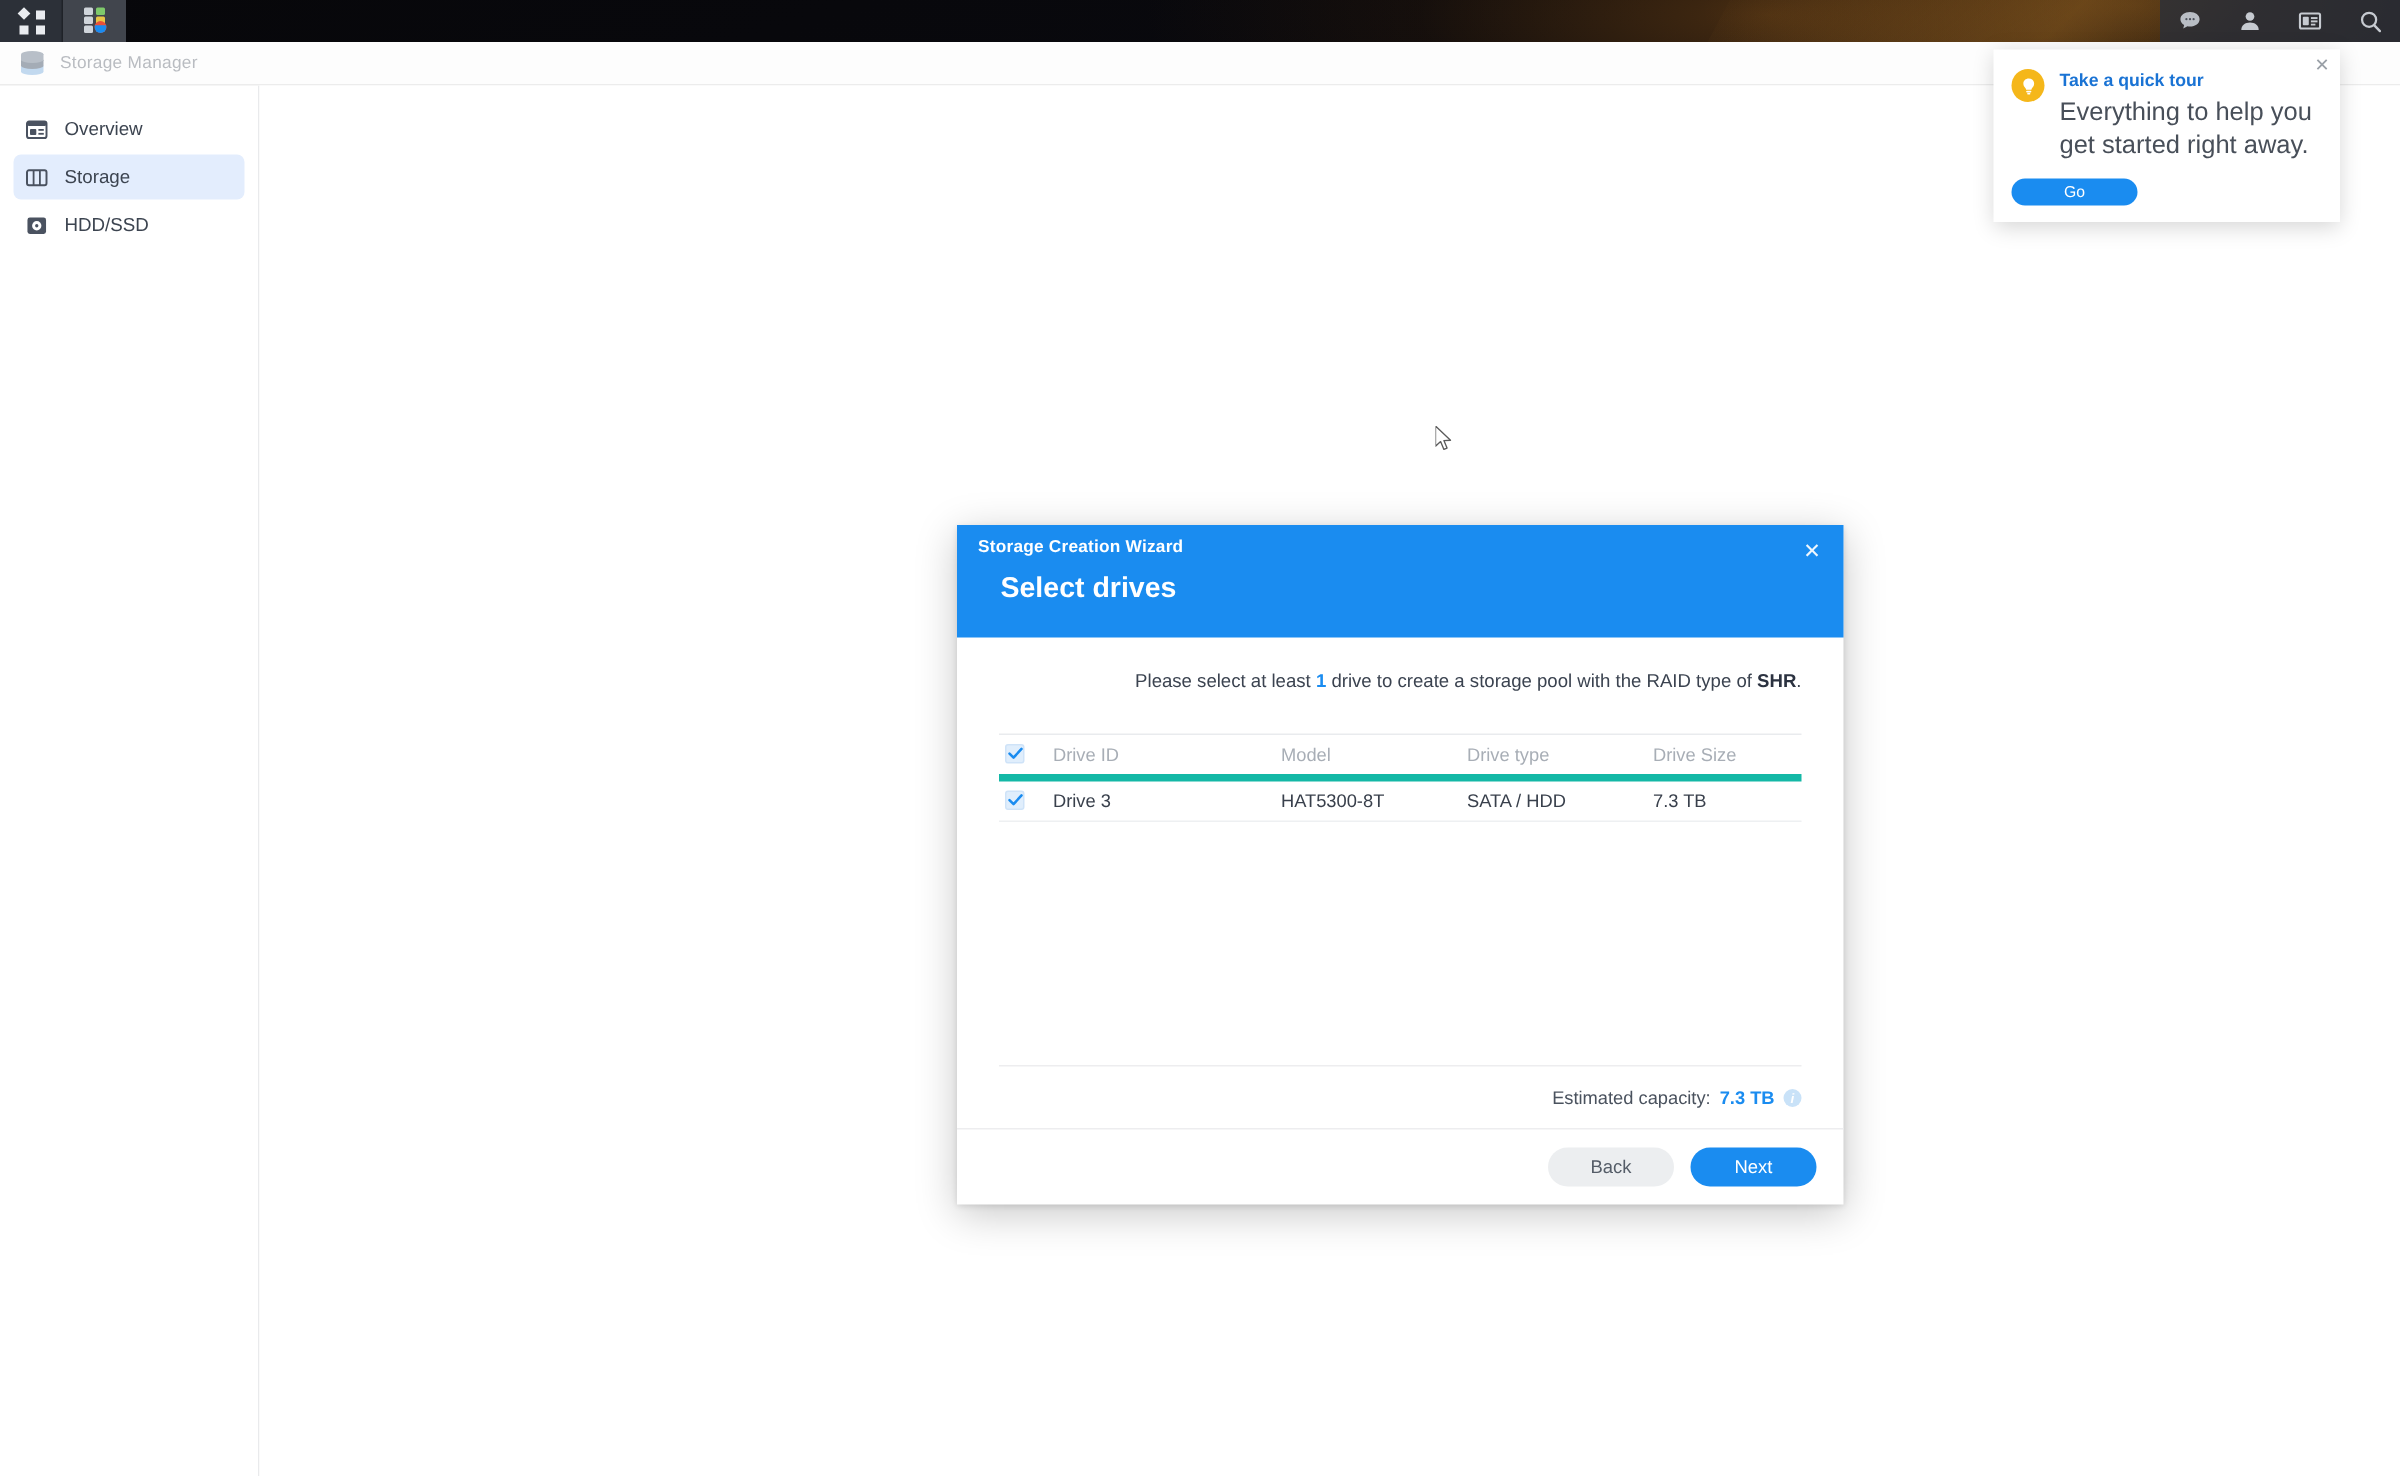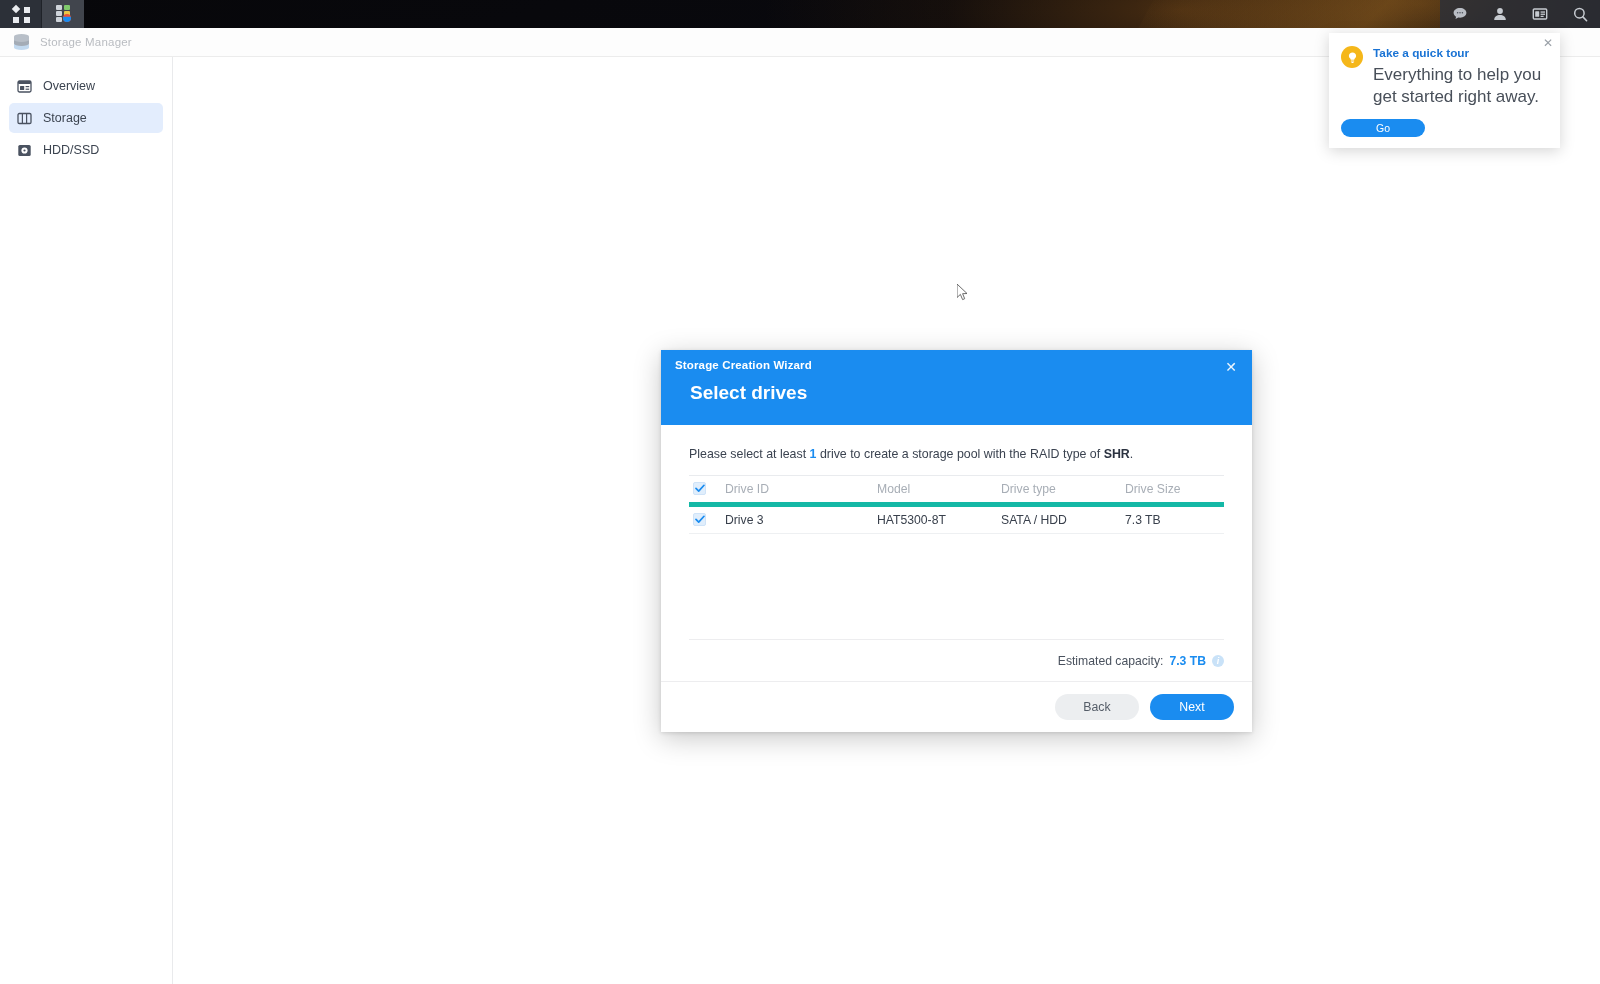--- a/index.html
+++ b/index.html
@@ -148,24 +148,24 @@
     left: 735px;
     top: 515px;
     font-size: 12.3px;
     color: #9aa0a8;
     white-space: nowrap;
   }
 
   
   #modal {
     position: absolute;
-    left: 488px;
+    left: 465px;
     top: 293px;
     width: 591px;
-    height: 382px;
+    height: 453px;
     background: #ffffff;
     box-shadow: 0 6px 26px rgba(0,0,0,0.22), 0 1px 4px rgba(0,0,0,0.12);
     z-index: 30;
     display: flex;
     flex-direction: column;
   }
   #modal-header {
     background: #1a8cf0;
     height: 75px;
     position: relative;
@@ -199,21 +199,22 @@
   }
   #modal-body {
     flex: 1;
     position: relative;
     padding: 22px 28px 0 28px;
     overflow: hidden;
   }
   #instruction {
     font-size: 12.4px;
     color: #3b4350;
-    margin-bottom: 14px;
+    margin-bottom: 28px;
+    text-align: right;
   }
   #instruction b { font-weight: bold; color: #2b3240; }
   #instruction .num { color: #1a8cf0; font-weight: bold; }
 
   
   table.drives {
     width: 100%;
     border-collapse: collapse;
     font-size: 12.2px;
   }

